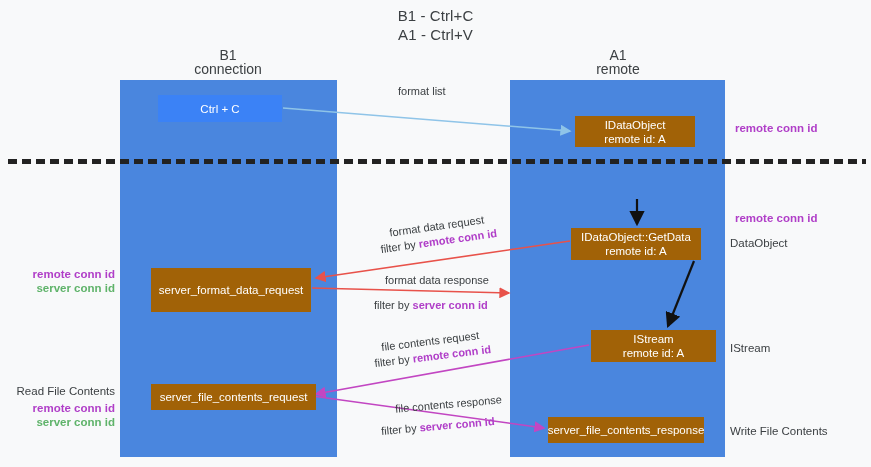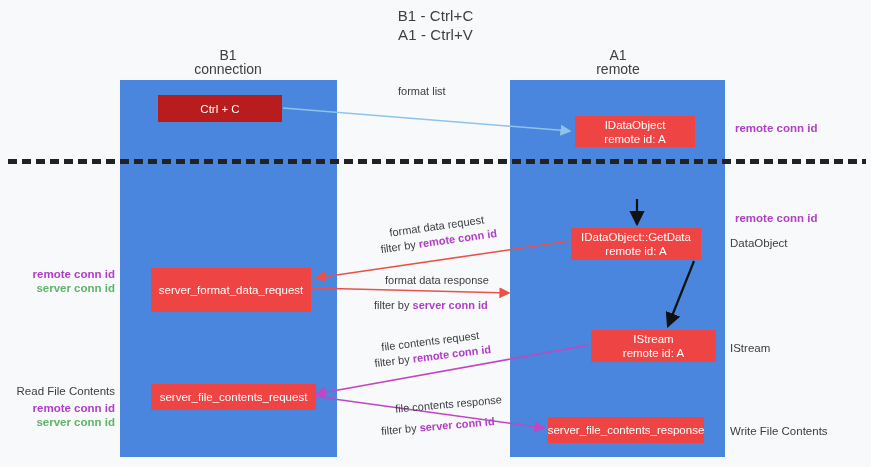--- a/index.html
+++ b/index.html
@@ -62,22 +62,22 @@
     display: flex;
     flex-direction: column;
     align-items: center;
     justify-content: center;
     text-align: center;
     color: #ffffff;
     font-size: 11.5px;
     line-height: 14px;
     padding: 2px 4px;
   }
-  .node.orange { background: #ef4444; }
-  .node.green  { background: #b91c1c; }
+  .node.orange { background: #a16207; }
+  .node.green  { background: #3b82f6; }
 
   #node-ctrl-c { left: 158px; top: 95px; width: 124px; height: 27px; }
   #node-idataobject { left: 575px; top: 116px; width: 120px; height: 31px; }
   #node-ctrl-v { left: 578px; top: 172px; width: 117px; height: 26px; }
   #node-getdata { left: 571px; top: 228px; width: 130px; height: 32px; text-align: right; }
   #node-fmt-req { left: 151px; top: 268px; width: 160px; height: 44px; }
   #node-fmt-resp { left: 513px; top: 279px; width: 153px; height: 26px; }
   #node-istream { left: 591px; top: 330px; width: 125px; height: 32px; }
   #node-file-req { left: 151px; top: 384px; width: 165px; height: 26px; }
   #node-file-resp { left: 548px; top: 417px; width: 156px; height: 26px; }

